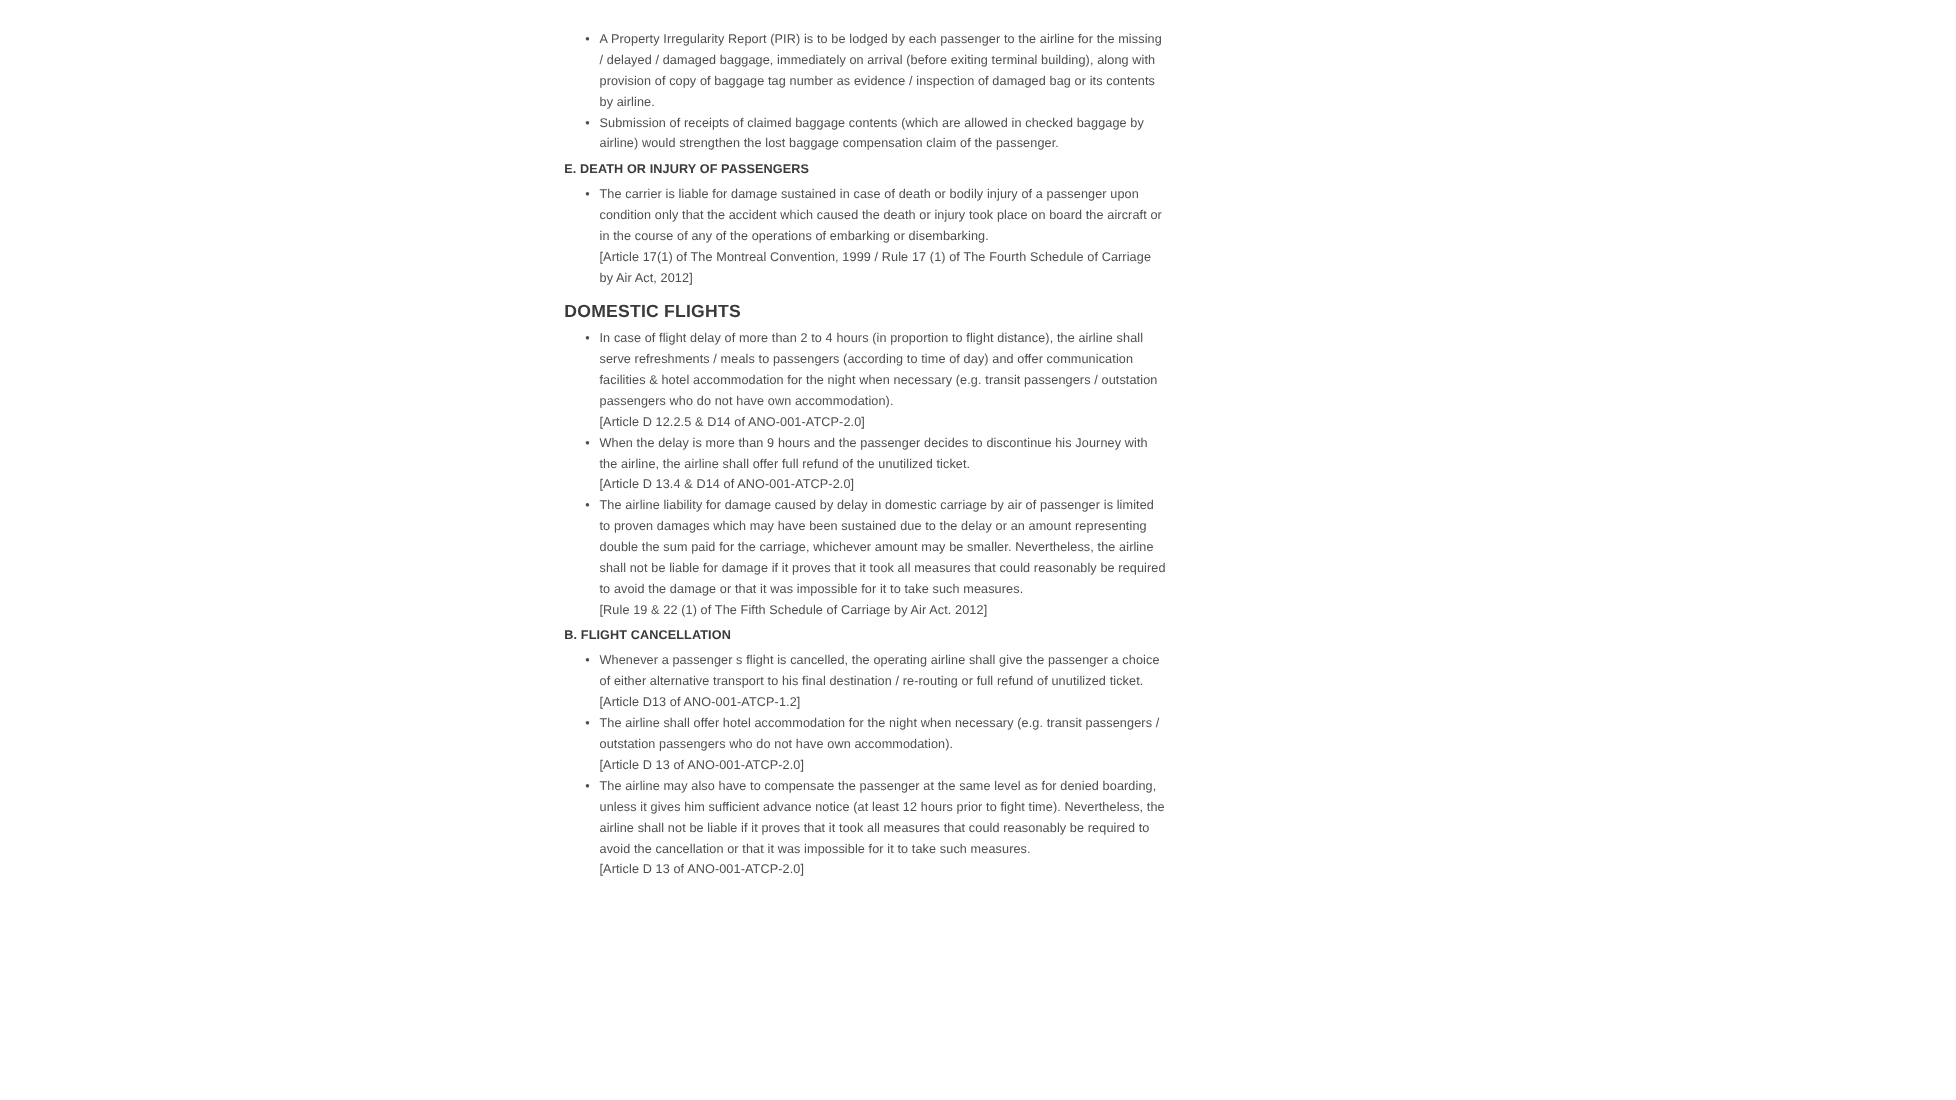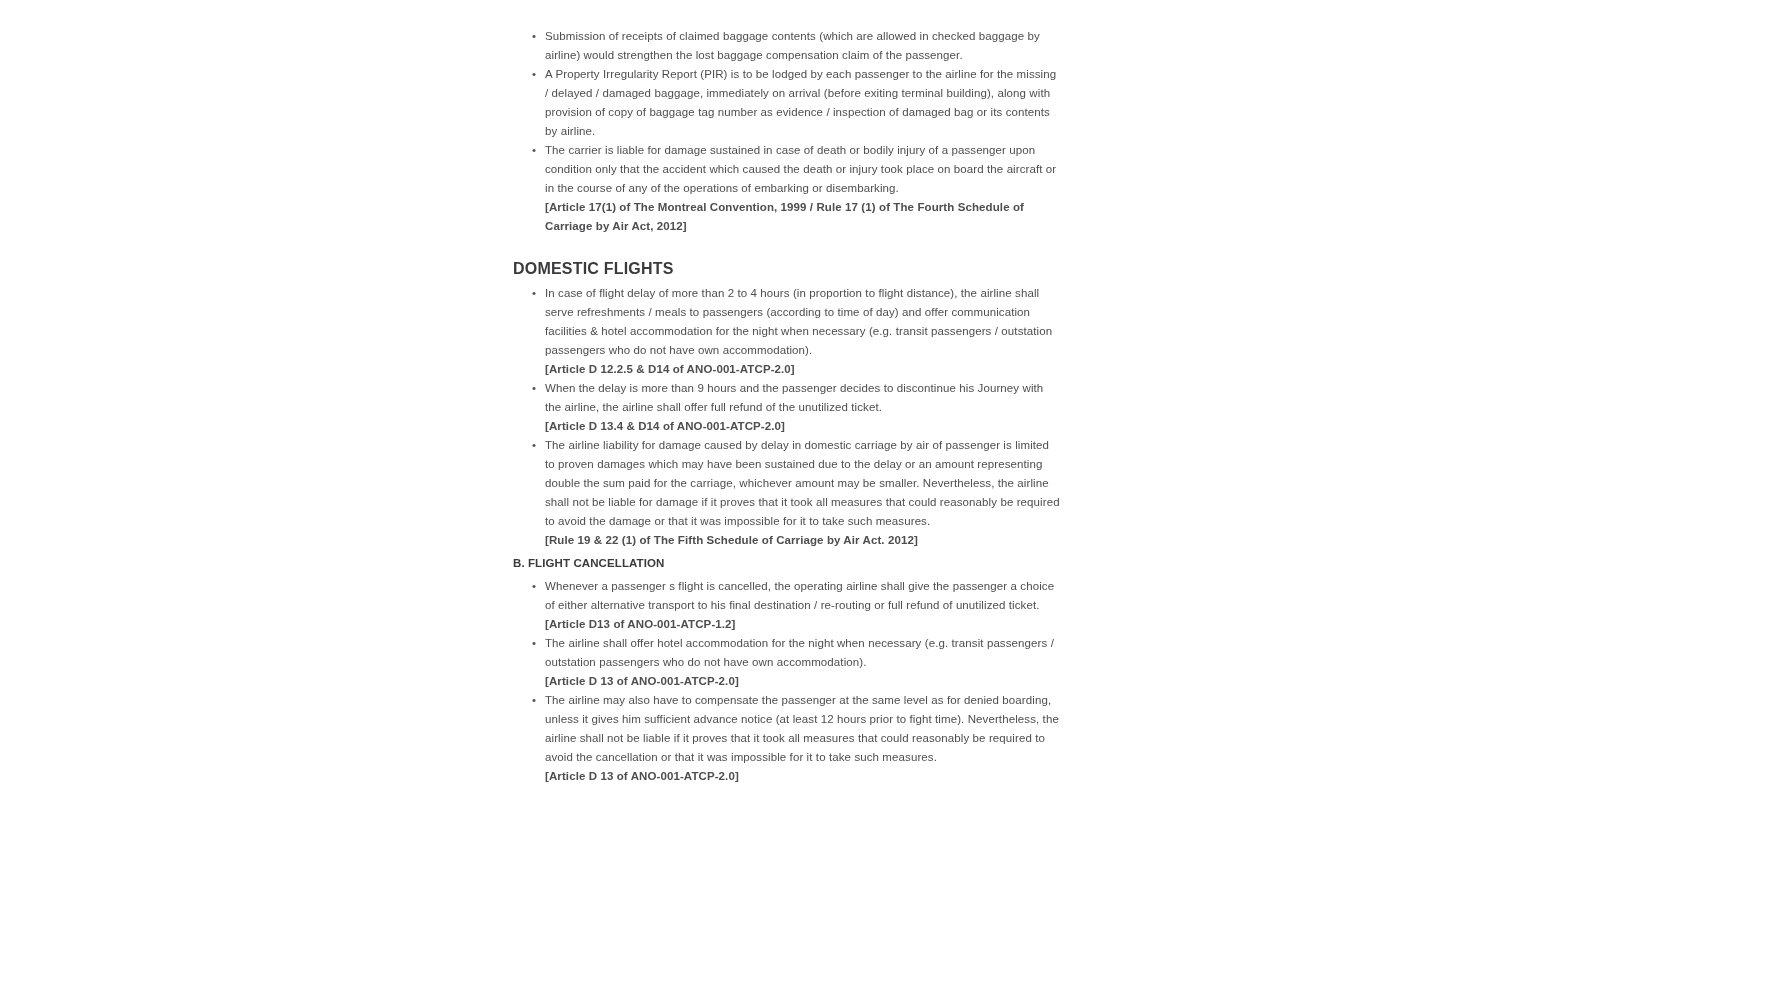--- a/index.html
+++ b/index.html
@@ -36,24 +36,24 @@
   }
   ul.bullets li::before {
     content: "\2022";
     position: absolute;
     left: -13px;
     top: 0;
     color: #4d4e50;
     font-size: 11.5px;
   }
   .ref {
-    font-weight: bold;
+    font-weight: normal;
   }
   h1.doc-h1 {
-    margin: 22px 0 4px 0;
+    margin: 10px 0 4px 0;
     font-size: 16px;
     line-height: 22px;
     font-weight: bold;
     color: #3a3a3c;
     letter-spacing: 0.2px;
   }
   h2.doc-h2 {
     margin: 4px 0 4px 0;
     font-size: 11.5px;
     line-height: 19px;
@@ -63,27 +63,28 @@
   }
 </style>
 </head>
 <body>
 
 <div class="canvas">
   <div class="doc-column">
 
     <ul class="bullets">
       <li>
-        <span>Submission of receipts of claimed baggage contents (which are allowed in checked baggage by airline) would strengthen the lost baggage compensation claim of the passenger.</span>
+        <span>A Property Irregularity Report (PIR) is to be lodged by each passenger to the airline for the missing / delayed / damaged baggage, immediately on arrival (before exiting terminal building), along with provision of copy of baggage tag number as evidence / inspection of damaged bag or its contents by airline.</span>
       </li>
       <li>
-        <span>A Property Irregularity Report (PIR) is to be lodged by each passenger to the airline for the missing / delayed / damaged baggage, immediately on arrival (before exiting terminal building), along with provision of copy of baggage tag number as evidence / inspection of damaged bag or its contents by airline.</span>
+        <span>Submission of receipts of claimed baggage contents (which are allowed in checked baggage by airline) would strengthen the lost baggage compensation claim of the passenger.</span>
       </li>
     </ul>
 
+    <h2 class="doc-h2">E. DEATH OR INJURY OF PASSENGERS</h2>
 
     <ul class="bullets">
       <li>
         <span>The carrier is liable for damage sustained in case of death or bodily injury of a passenger upon condition only that the accident which caused the death or injury took place on board the aircraft or in the course of any of the operations of embarking or disembarking.</span>
         <div class="ref">[Article 17(1) of The Montreal Convention, 1999 / Rule 17 (1) of The Fourth Schedule of Carriage by Air Act, 2012]</div>
       </li>
     </ul>
 
     <h1 class="doc-h1">DOMESTIC FLIGHTS</h1>
 

